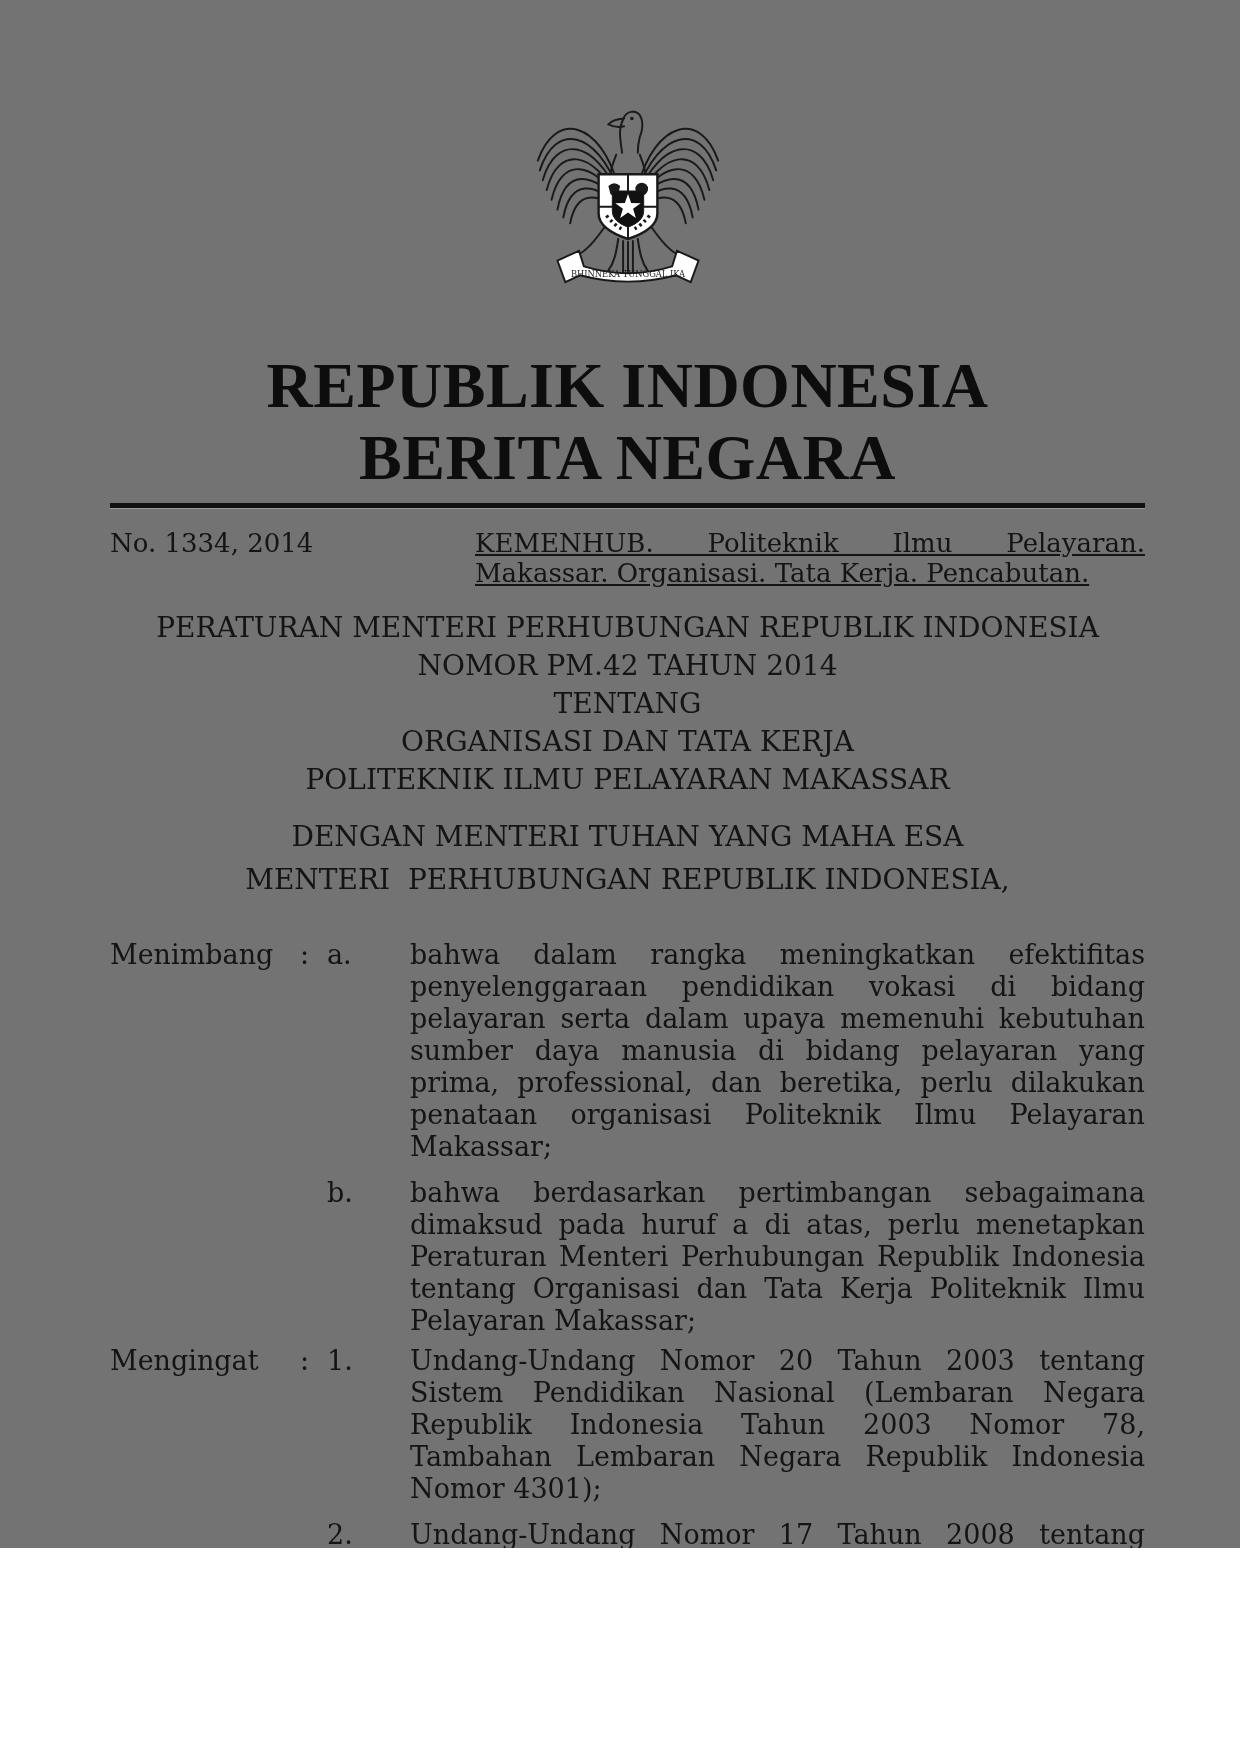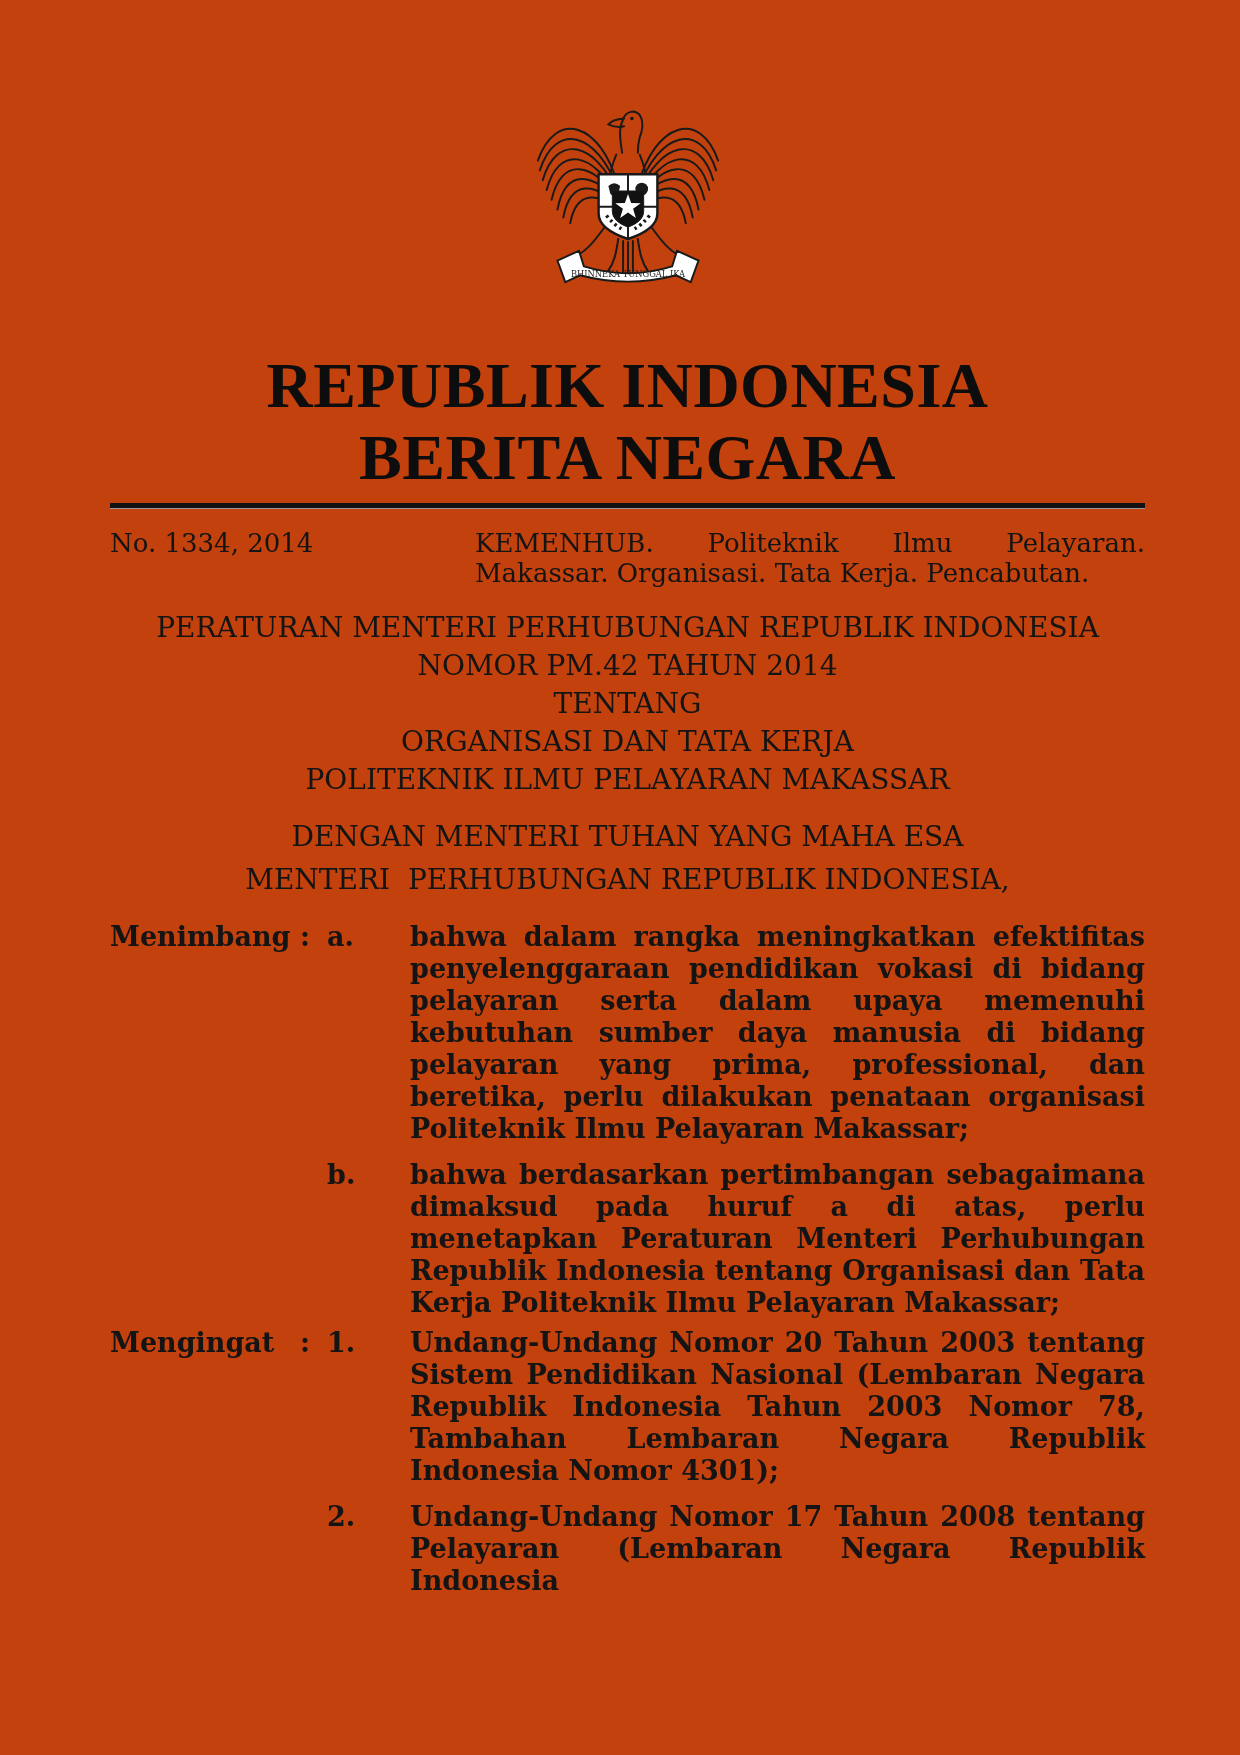--- a/index.html
+++ b/index.html
@@ -1,19 +1,19 @@
 <!DOCTYPE html>
 <html><head>
 <meta charset="utf-8">
 <style>
   html,body { margin:0; padding:0; background:#fff; }
   .page {
     position:relative;
-    width:1240px; height:1755px;
-    background:#c2410c; color:#141414;
+    width:1240px; height:1548px;
+    background:#737373; color:#141414;
     font-family:"DejaVu Serif", serif;
     box-sizing:border-box;
     padding:92px 95px 0 110px;
     overflow:hidden;
   }
   .emblem { width:196px; margin:0 auto; }
   .emblem svg { display:block; width:100%; height:auto; }
 
   .masthead {
     margin:50px 0 0 0;
@@ -28,29 +28,29 @@
 
   .rule {
     margin-top:9px;
     height:5px;
     background:#111;
     border-bottom:1px solid #9a9a9a;
   }
 
   .meta-row { display:flex; margin-top:19px; font-size:26px; line-height:30px; }
   .gazette-no { width:365px; flex:0 0 365px; }
-  .subject { flex:1; }
+  .subject { flex:1;text-decoration:underline; }
   .subject-l1 { text-align:justify; text-align-last:justify; }
   .subject-l2 { text-align:left; }
 
   .title-block { margin-top:21px; text-align:center; font-size:28px; line-height:38px; }
   .invocation { margin-top:19px; }
   .authority  { margin-top:5px; white-space:pre;text-align:center; }
 
-  .clauses { margin-top:22px; font-size:27px; line-height:32px;font-weight:bold; }
+  .clauses { margin-top:40px; font-size:27px; line-height:32px; }
   .clause-grid {
     display:grid;
     grid-template-columns:190px 27px 83px 1fr;
     row-gap:14px;
   }
   .clause-grid + .clause-grid { margin-top:8px; }
   .clause-label { text-align:left; }
   .clause-colon { text-align:left; }
   .item-marker  { text-align:left; }
   .item-text { text-align:justify; text-align-last:left; hyphens:none; }

